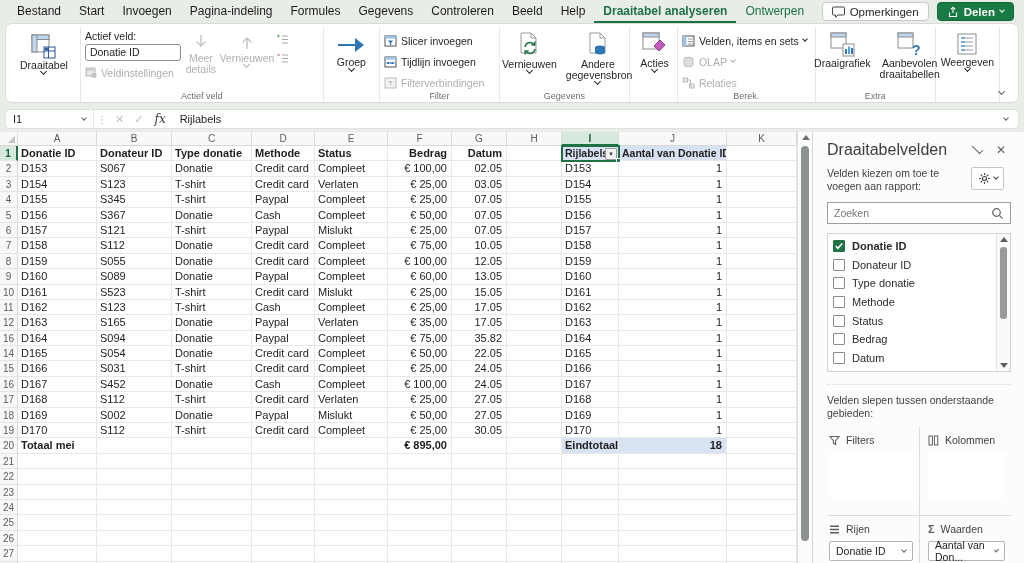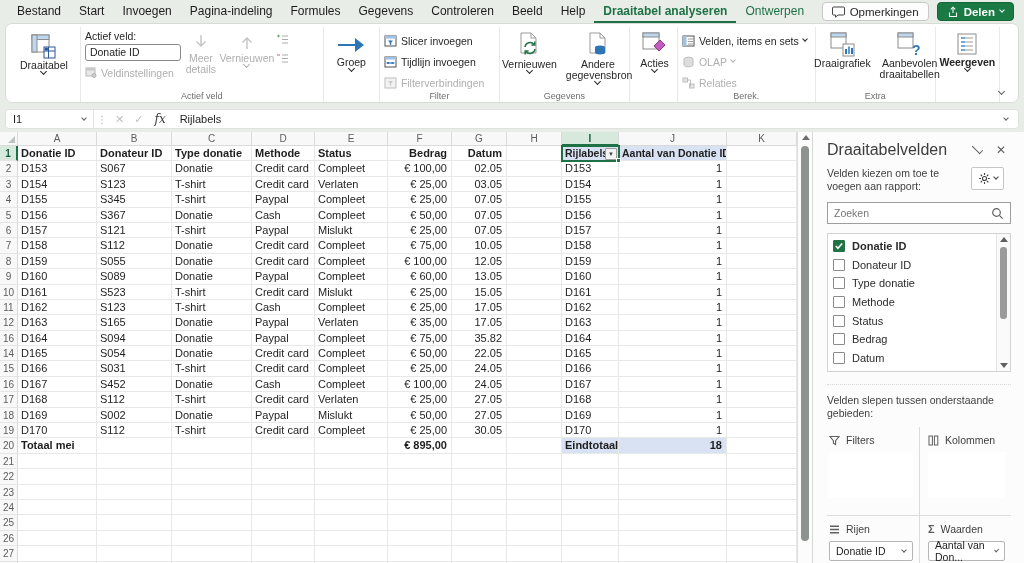--- a/index.html
+++ b/index.html
@@ -326,21 +326,21 @@
           <rect x="1" y="1" width="15" height="15" fill="#fff" stroke="#8C8C8C"></rect>
           <rect x="1" y="1" width="15" height="4" fill="#BDD7EE" stroke="#8C8C8C"></rect>
           <text x="15" y="23" font-size="14" font-weight="bold" fill="#2E75B6" font-family="Liberation Sans, sans-serif">?</text>
         </svg>
         <span class="blabel" style="width:62px;">Aanbevolen draaitabellen</span>
       </div>
       <span class="glabel">Extra</span>
     </div>
 
     <div class="rg" style="width:64px;justify-content:center;border-right:1px solid #E7E8E7;">
-      <div class="bigbtn" style="margin-top:2px;font-weight:bold;">
+      <div class="bigbtn" style="margin-top:2px;">
         <svg width="24" height="24" viewBox="0 0 24 24">
           <rect x="3" y="2" width="18" height="20" fill="#fff" stroke="#8C8C8C"></rect>
           <path d="M6 6h12M6 10h12M6 14h12M6 18h12" stroke="#9A9A9A"></path>
           <path d="M6 6h4M6 10h4M6 14h4M6 18h4" stroke="#5B9BD5" stroke-width="1.6"></path>
         </svg>
         <span class="blabel">Weergeven</span>
         <span class="chev"></span>
       </div>
     </div>
 

